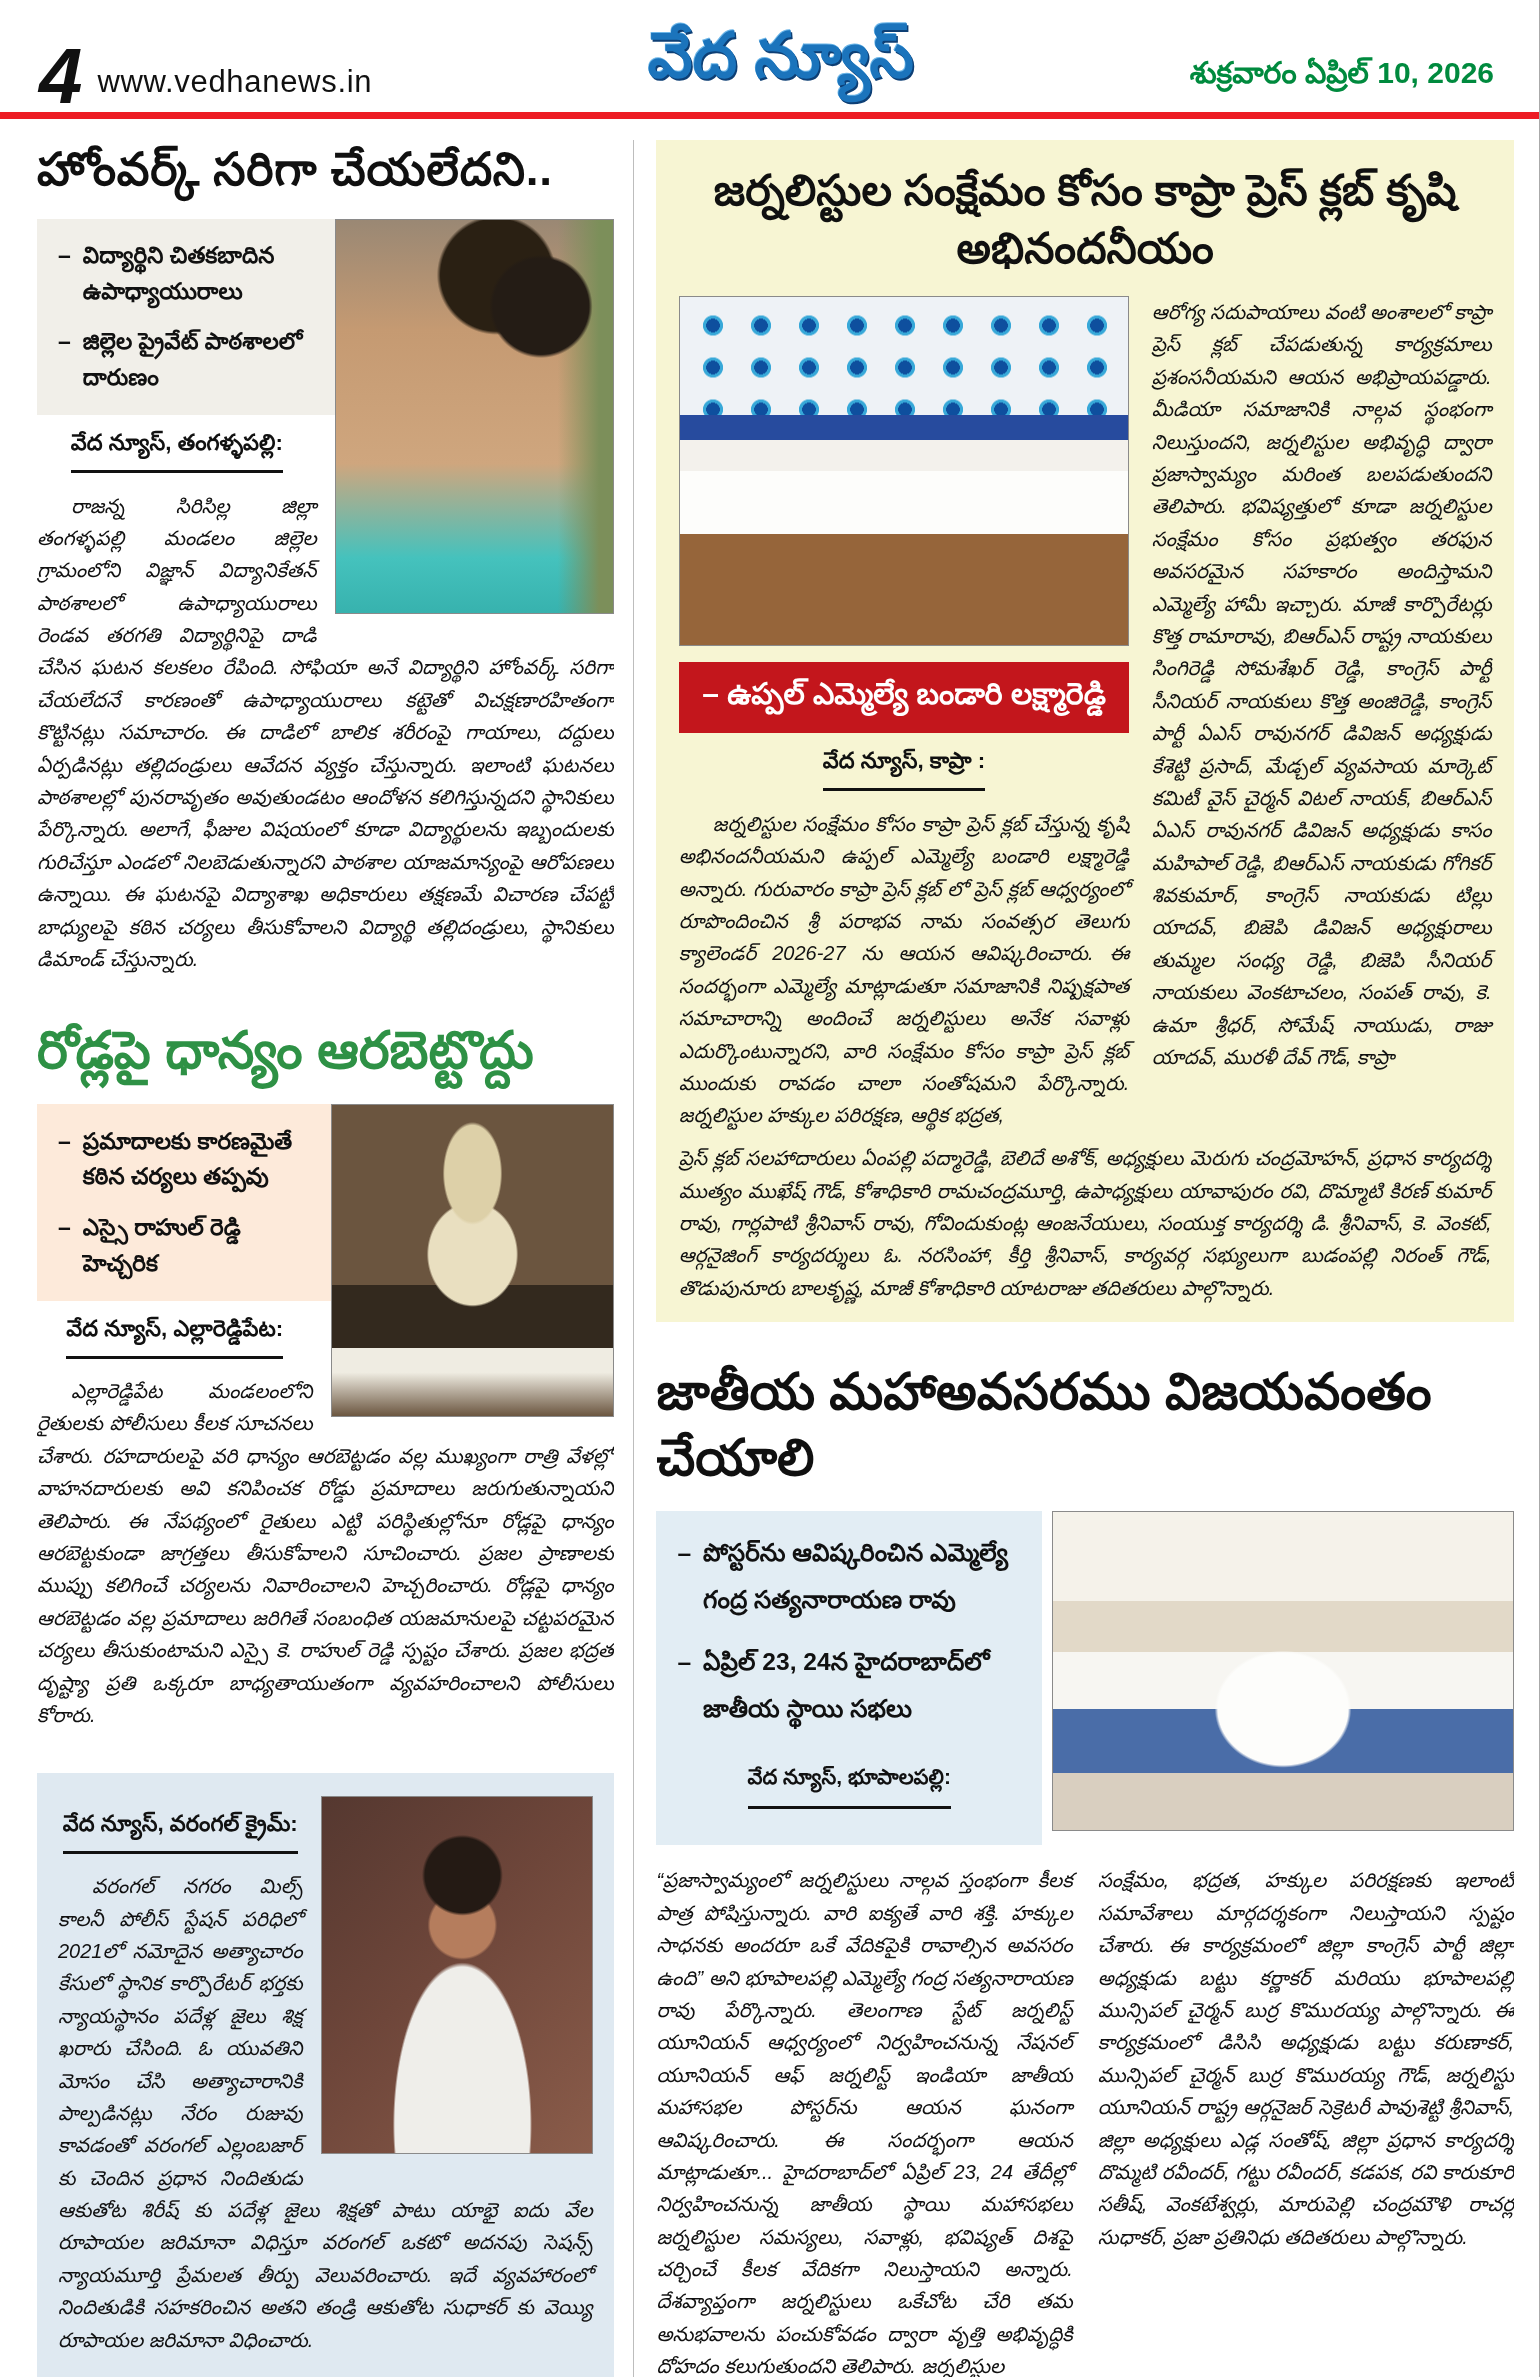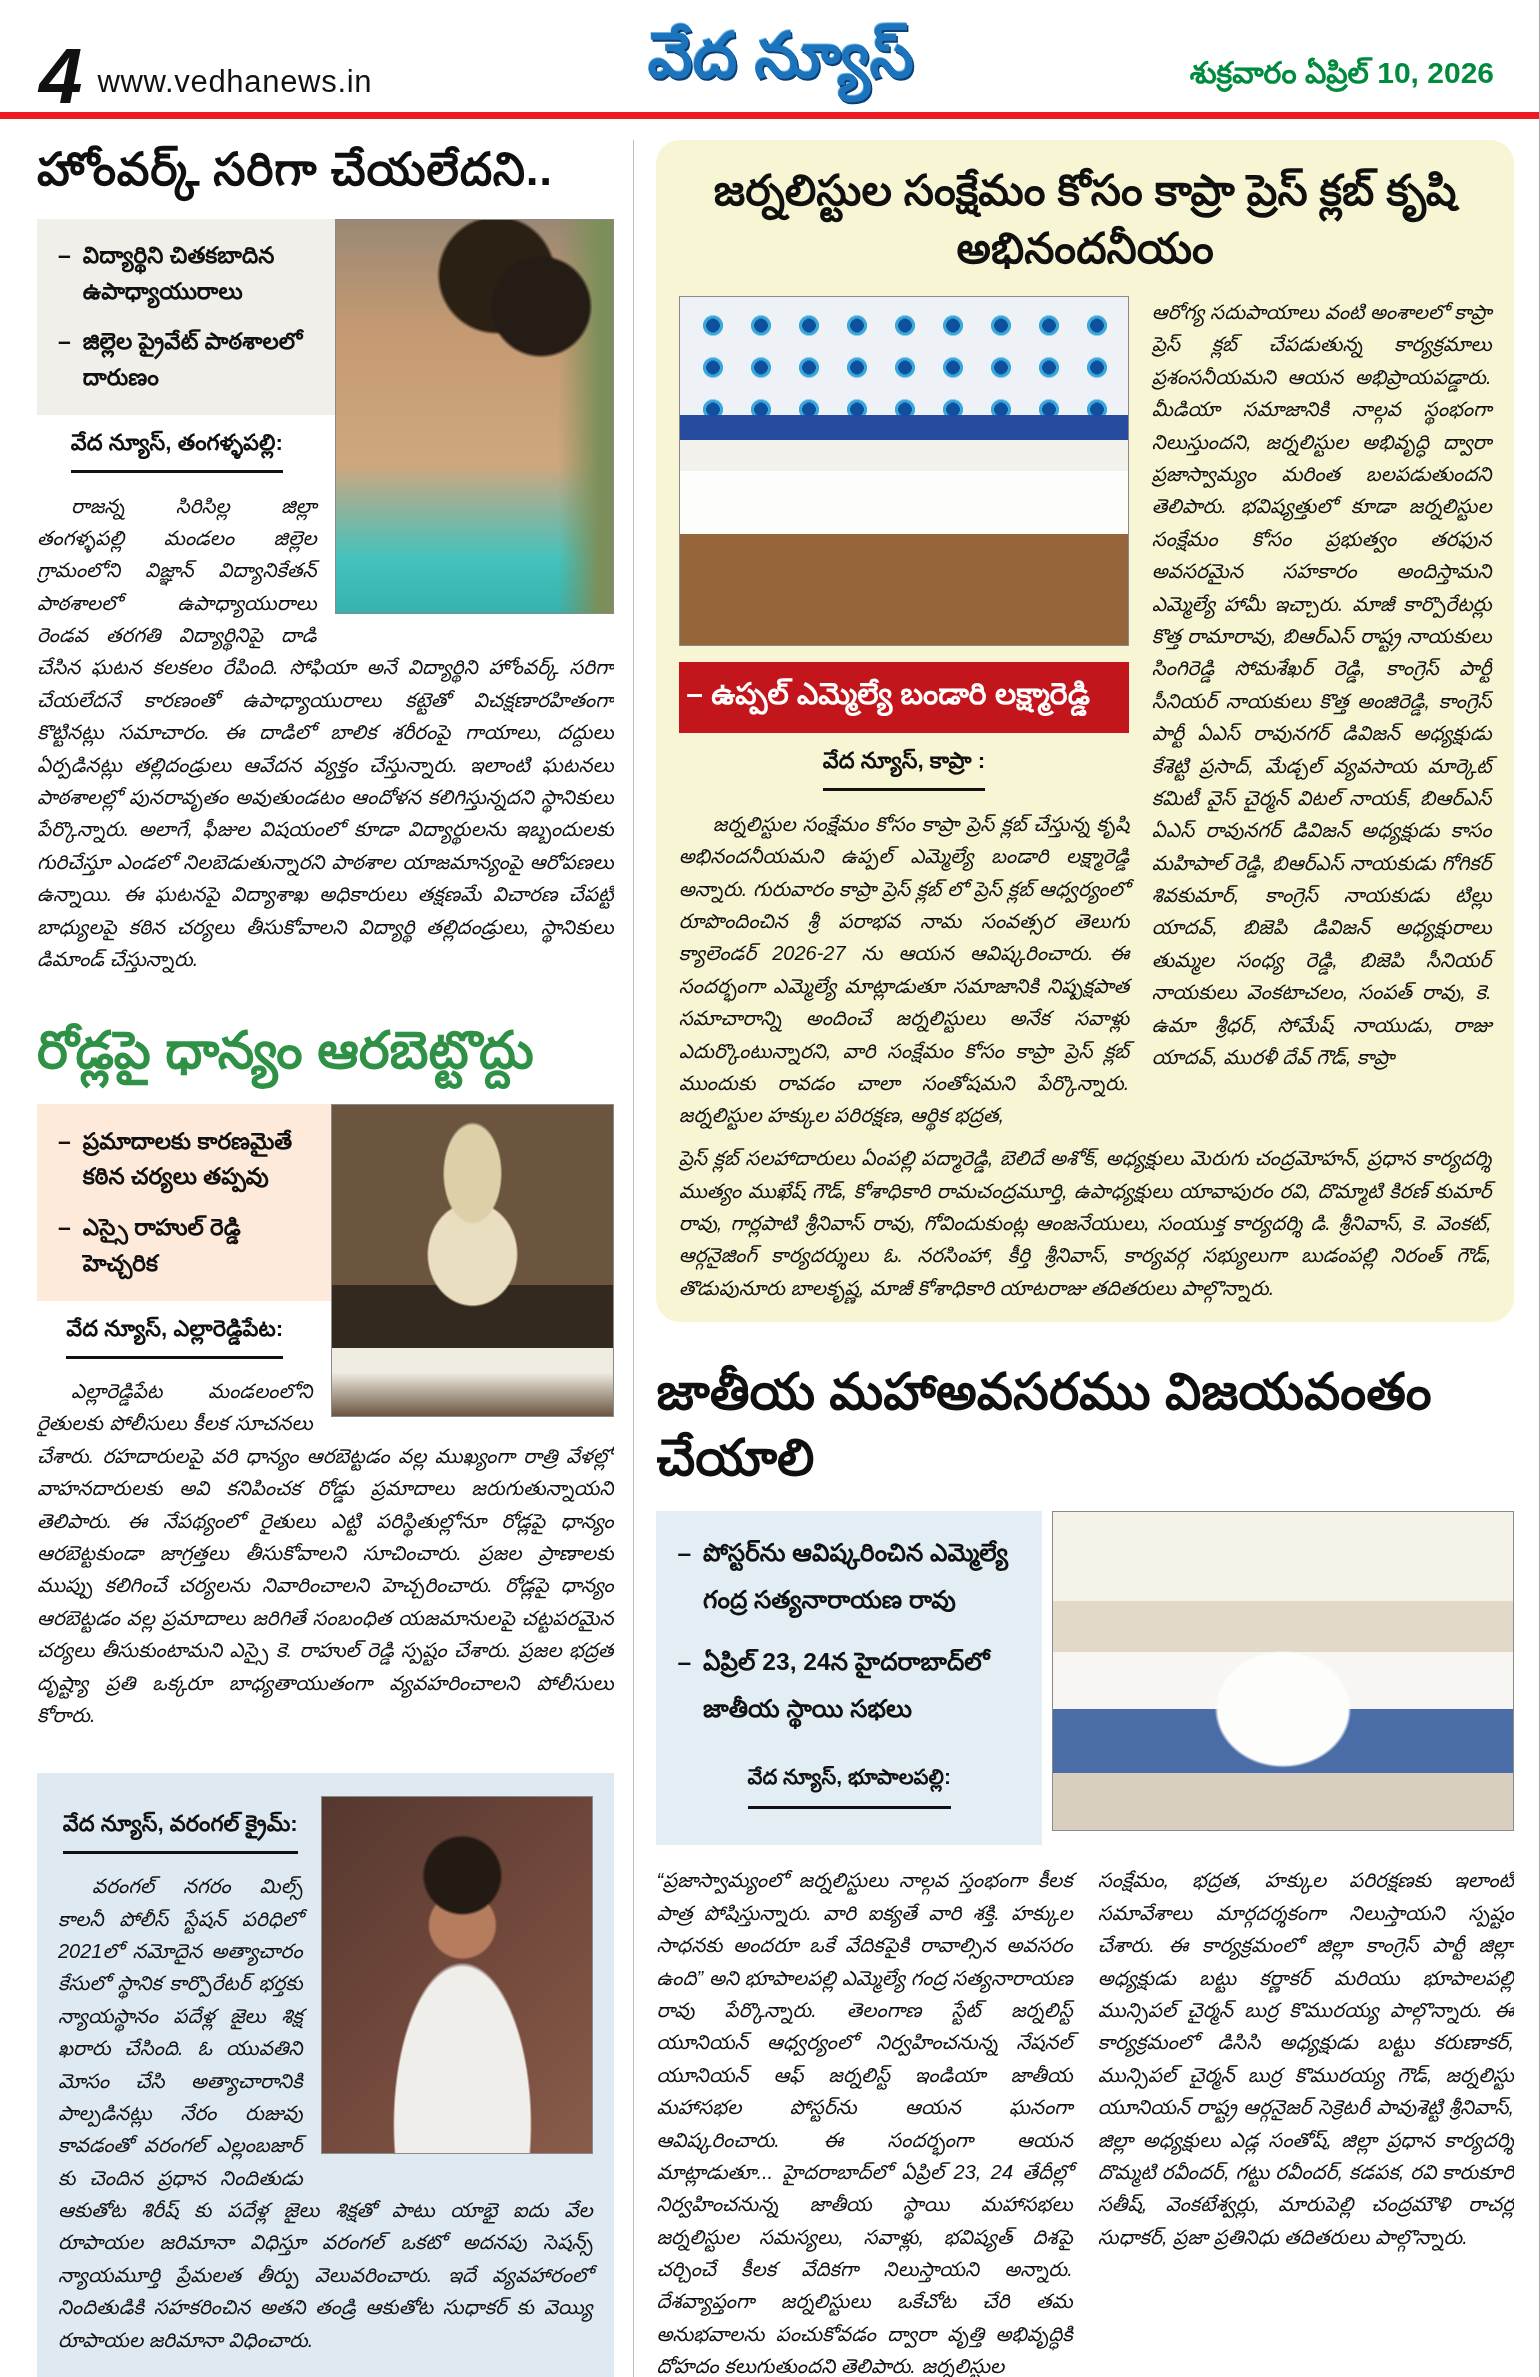--- a/index.html
+++ b/index.html
@@ -64,26 +64,26 @@
                 linear-gradient(135deg, #553830 0%, #6e463a 45%, #8a5c4a 100%); }
   .ph-press { width:100%; height:350px;
     background: linear-gradient(180deg, transparent 0 34%, #274b9e 34% 41%, #f3f1ec 41% 50%, #fdfdfb 50% 68%, #96653a 68% 100%),
                 radial-gradient(circle, #0e4f9e 0 6.7px, #37a8d8 6.7px 9.7px, transparent 10.4px) 9px 7.5px/48px 42px repeat,
                 #eef2f6; }
   .ph-posters { width:462px; height:320px;
     background: radial-gradient(ellipse at 50% 62%, #fdfdfb 0 20%, transparent 21%),
                 linear-gradient(180deg, #f5f2ea 0 28%, #e2d9c8 28% 44%, #f7f6f2 44% 62%, #4a6da8 62% 82%, #d9cfc0 82% 100%); }
 
   
-  .r1-block { background:var(--r1_background,#f7f5d3); padding:21px 22.4px 18px; margin-bottom:37px;border-radius:24px; }
+  .r1-block { background:var(--r1_background,#f7f5d3); padding:21px 22.4px 18px; margin-bottom:37px; }
   .r1-row { display:flex; gap:22.4px; }
   .r1-left { width:57%; }
   .r1-right { width:43%; }
   .banner { background:var(--banner_red,#c3161c); color:#fff; font-size:30px; font-weight:bold;
-            text-align:left; padding:15px 7.5px; margin-top:16.4px; }
+            text-align:center; padding:15px 7.5px; margin-top:16.4px; }
   .two-col { display:flex; gap:25px; }
   .two-col > div { flex:1; }
   .a3-block { background:var(--a3_background,#dfe9f1); padding:22.4px 21px; }
   .r2-top { display:flex; gap:10px; align-items:flex-start; }
   .r2-top .bbox { flex:1; font-size:24.6px; line-height:1.9; }
 </style>
 </head>
 <body>
 
 <div class="page">

